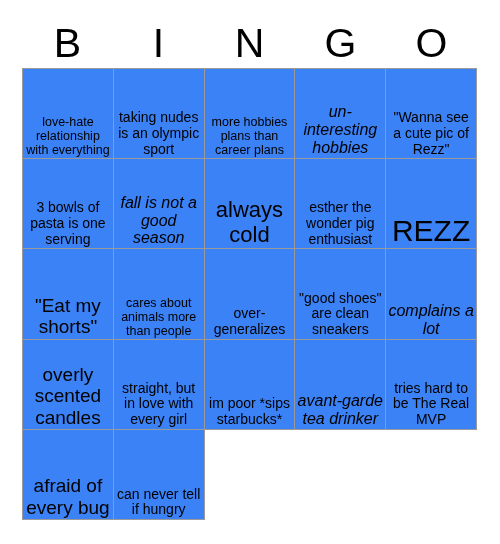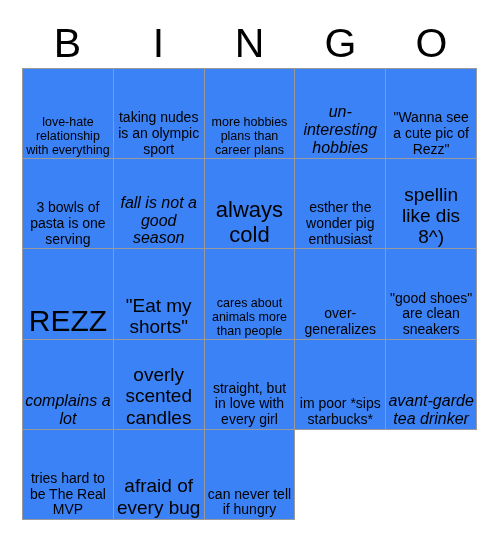--- a/index.html
+++ b/index.html
@@ -121,23 +121,20 @@
       </div>
       <div class="bingo-cell sz-m">
         <span class="cell-text">fall is not a good season</span>
       </div>
       <div class="bingo-cell sz-xl">
         <span class="cell-text">always cold</span>
       </div>
       <div class="bingo-cell sz-s">
         <span class="cell-text">esther the wonder pig enthusiast</span>
       </div>
-      <div class="bingo-cell sz-l">
-        <span class="cell-text">spellin like dis 8^)</span>
-      </div>
       <div class="bingo-cell sz-free">
         <span class="cell-text">REZZ</span>
       </div>
       <div class="bingo-cell sz-l">
         <span class="cell-text">"Eat my shorts"</span>
       </div>
       <div class="bingo-cell sz-xs">
         <span class="cell-text">cares about animals more than people</span>
       </div>
       <div class="bingo-cell sz-s">

